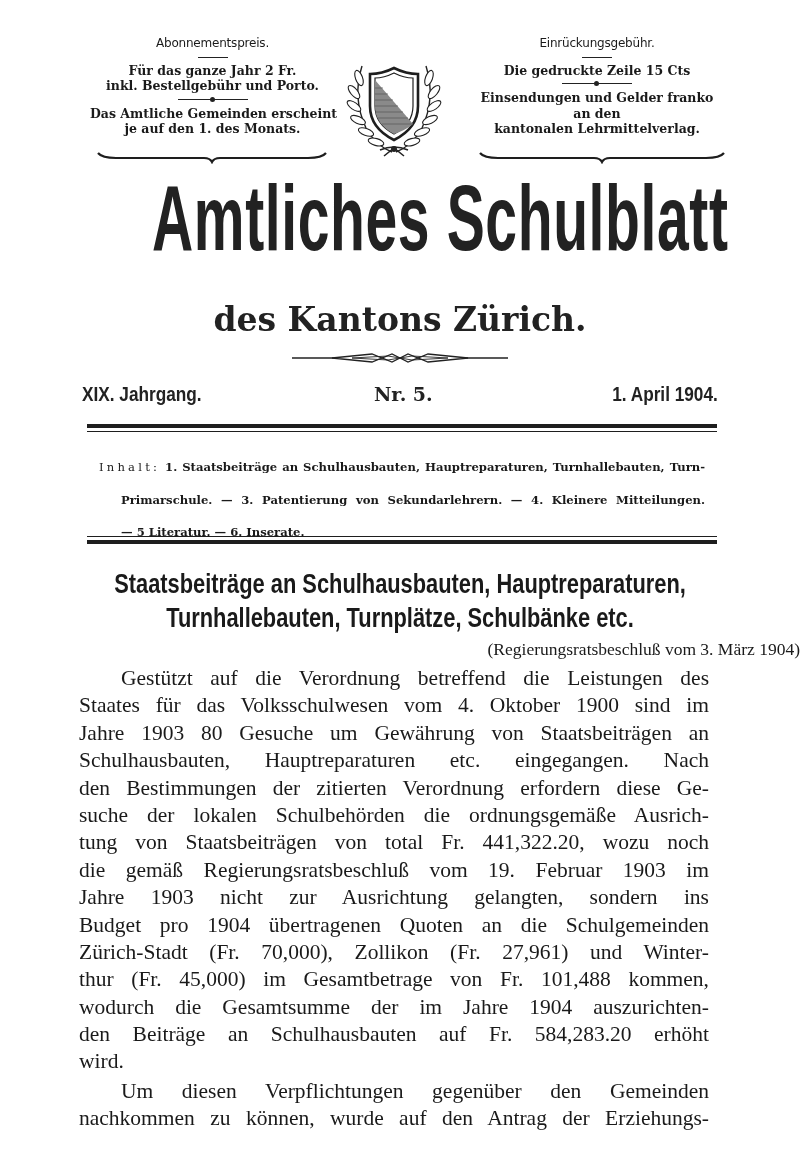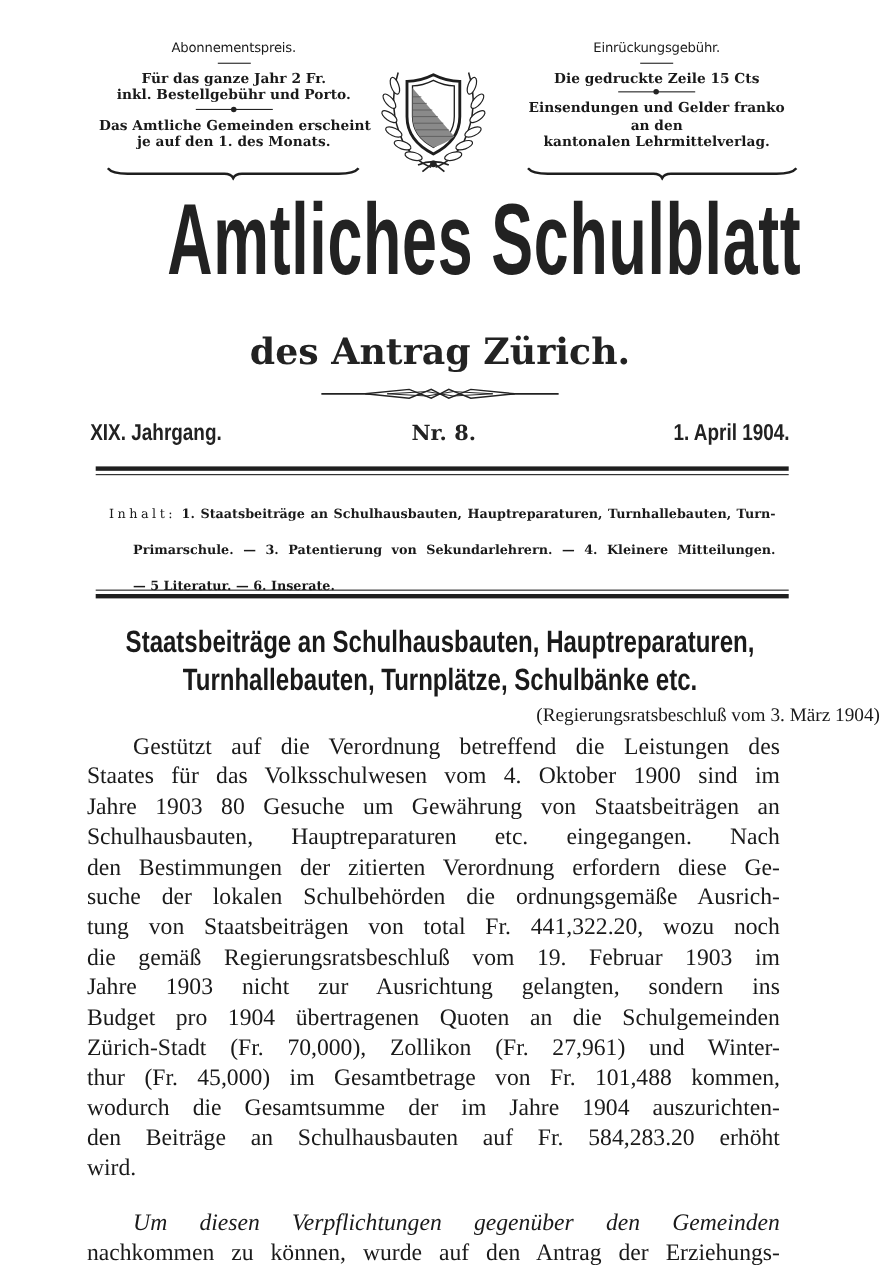--- a/index.html
+++ b/index.html
@@ -117,30 +117,30 @@
   <div class="orn"></div>
   <div class="line">Einsendungen und Gelder franko</div>
   <div class="line">an den</div>
   <div class="line">kantonalen Lehrmittelverlag.</div>
 </div>
 <svg class="brace" style="left:478px; top:150px;" width="248" height="14" viewBox="0 0 248 14">
   <path d="M2 3 Q6 8 20 8 L116 8 Q122 8 124 12 Q126 8 132 8 L228 8 Q242 8 246 3" fill="none" stroke="#1e1e1e" stroke-width="2.2"></path>
 </svg>
 
 <div class="abs title">Amtliches Schulblatt</div>
-<div class="abs subtitle">des Antrag Zürich.</div>
+<div class="abs subtitle">des Kantons Zürich.</div>
 
 <svg class="abs" style="left:292px; top:351px;" width="216" height="14" viewBox="0 0 216 14">
   <line x1="0" y1="7" x2="216" y2="7" stroke="#222" stroke-width="1.5"></line>
   <path d="M40 7 L80 3 L90 7 L100 3 L108 7 L116 3 L126 7 L136 3 L176 7 L136 11 L126 7 L116 11 L108 7 L100 11 L90 7 L80 11 Z" fill="#fff" stroke="#222" stroke-width="1.3"></path>
   <path d="M60 7 L96 5 L108 7 L120 5 L156 7 L120 9 L108 7 L96 9 Z" fill="none" stroke="#222" stroke-width="0.9"></path>
 </svg>
 
 <div class="abs issue-row narrow" style="left:82px; transform-origin:0 0;">XIX. Jahrgang.</div>
-<div class="abs issue-row issue-nr" style="left:374px; top:383px;">Nr. 8.</div>
+<div class="abs issue-row issue-nr" style="left:374px; top:383px;">Nr. 5.</div>
 <div class="abs issue-row narrow" style="right:82px; transform-origin:100% 0;">1. April 1904.</div>
 
 <div class="rule" style="top:424px; height:4px;"></div>
 <div class="rule" style="top:431px; height:1px;"></div>
 
 <div class="abs toc">
   <p style="text-align:justify; text-align-last:justify;"><span class="lbl">Inhalt:</span> <span>1. Staatsbeiträge an Schulhausbauten, Hauptreparaturen, Turnhallebauten, Turn-</span></p>
   <p class="cont">Primarschule. — 3. Patentierung von Sekundarlehrern. — 4. Kleinere Mitteilungen.</p>
   <p class="cont last">— 5 Literatur. — 6. Inserate.</p>
 </div>
@@ -161,15 +161,15 @@
   <span class="ln">suche der lokalen Schulbehörden die ordnungsgemäße Ausrich-</span>
   <span class="ln">tung von Staatsbeiträgen von total Fr. 441,322.20, wozu noch</span>
   <span class="ln">die gemäß Regierungsratsbeschluß vom 19. Februar 1903 im</span>
   <span class="ln">Jahre 1903 nicht zur Ausrichtung gelangten, sondern ins</span>
   <span class="ln">Budget pro 1904 übertragenen Quoten an die Schulgemeinden</span>
   <span class="ln">Zürich-Stadt (Fr. 70,000), Zollikon (Fr. 27,961) und Winter-</span>
   <span class="ln">thur (Fr. 45,000) im Gesamtbetrage von Fr. 101,488 kommen,</span>
   <span class="ln">wodurch die Gesamtsumme der im Jahre 1904 auszurichten-</span>
   <span class="ln">den Beiträge an Schulhausbauten auf Fr. 584,283.20 erhöht</span>
   <span class="ln end">wird.</span>
-  <span class="ln indent" style="margin-top:22px;font-style:italic;">Um diesen Verpflichtungen gegenüber den Gemeinden</span>
+  <span class="ln indent" style="margin-top:2px;">Um diesen Verpflichtungen gegenüber den Gemeinden</span>
   <span class="ln">nachkommen zu können, wurde auf den Antrag der Erziehungs-</span>
 </div>
 
 </body></html>

